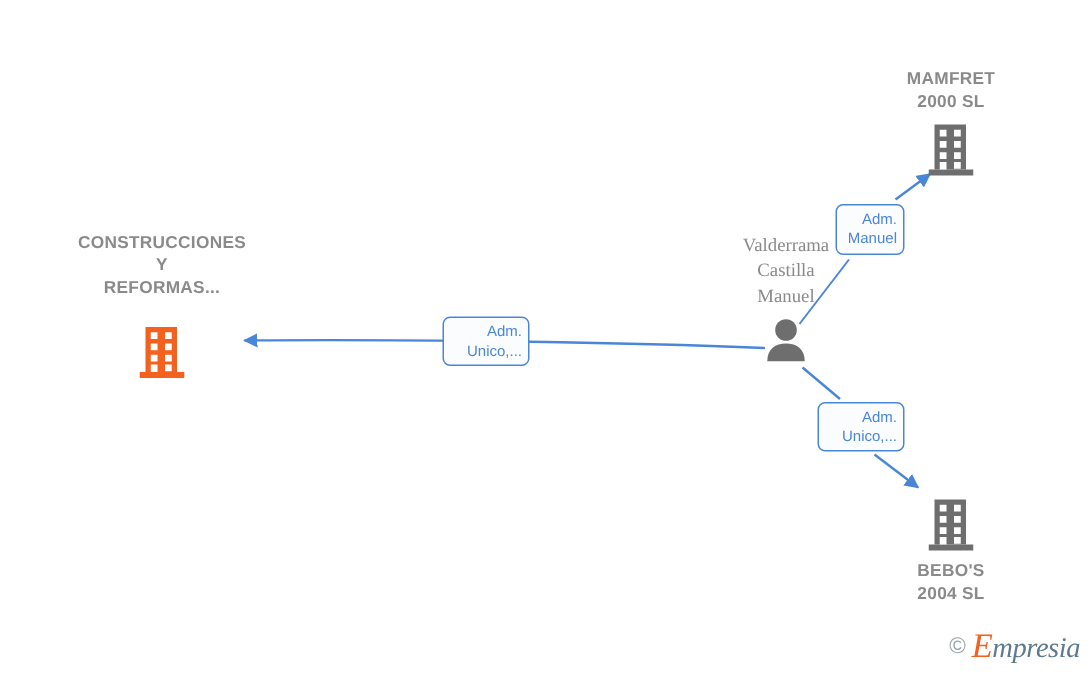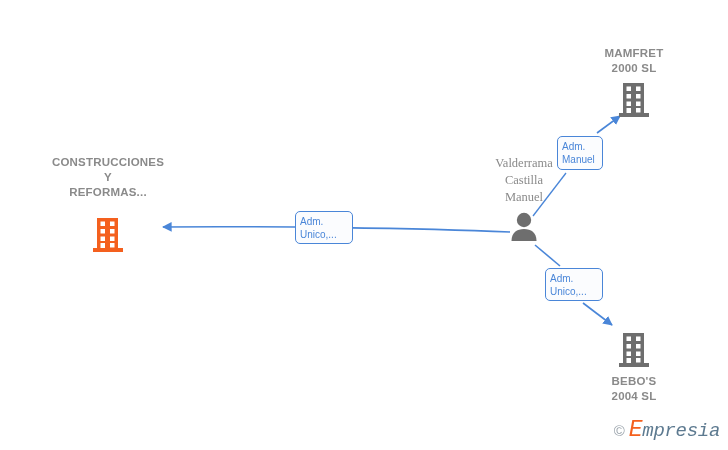--- a/index.html
+++ b/index.html
@@ -71,42 +71,42 @@
     box-sizing: border-box;
     background: #fbfcfe;
     border: 1px solid #4a86d8;
     border-radius: 5px;
     color: #4a86d8;
     font-size: 10px;
     line-height: 13px;
     text-align: center;
     display: flex;
     flex-direction: column;
-    align-items: flex-start;
+    align-items: flex-end;
     justify-content: center;
     white-space: pre-line;
     padding: 2px 4px;
   }
 
   
   #watermark {
     position: absolute;
     right: 8px;
     bottom: 8px;
     display: flex;
     align-items: center;
     gap: 4px;
   }
   #watermark .copy-mark {
     color: #9aa3ab;
     font-size: 15px;
     line-height: 1;
   }
   #watermark .brand {
-    font-family: Liberation Mono, monospace;
+    font-family: Liberation Serif, serif;
     font-style: italic;
     font-size: 19px;
     line-height: 1;
     color: #5d7a90;
     letter-spacing: -.3px;
   }
   #watermark .brand .brand-initial {
     color: #f4601e;
     font-size: 23px;
   }

